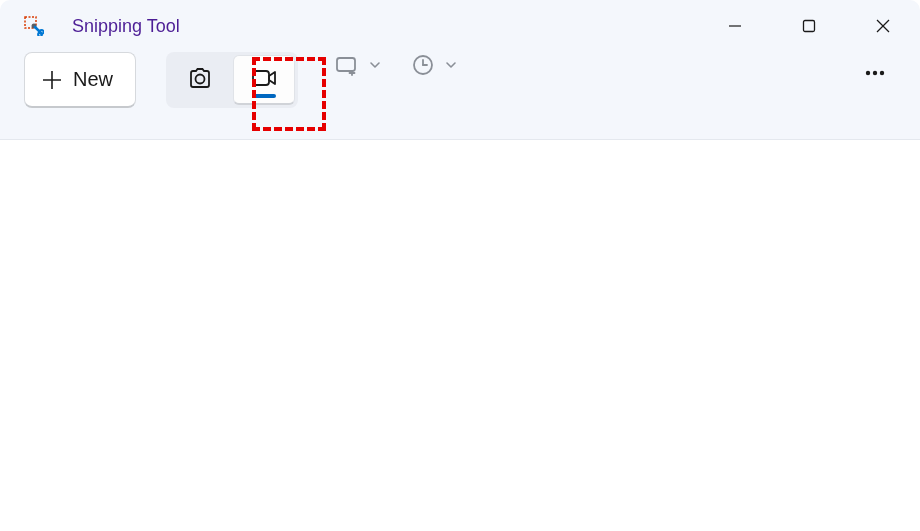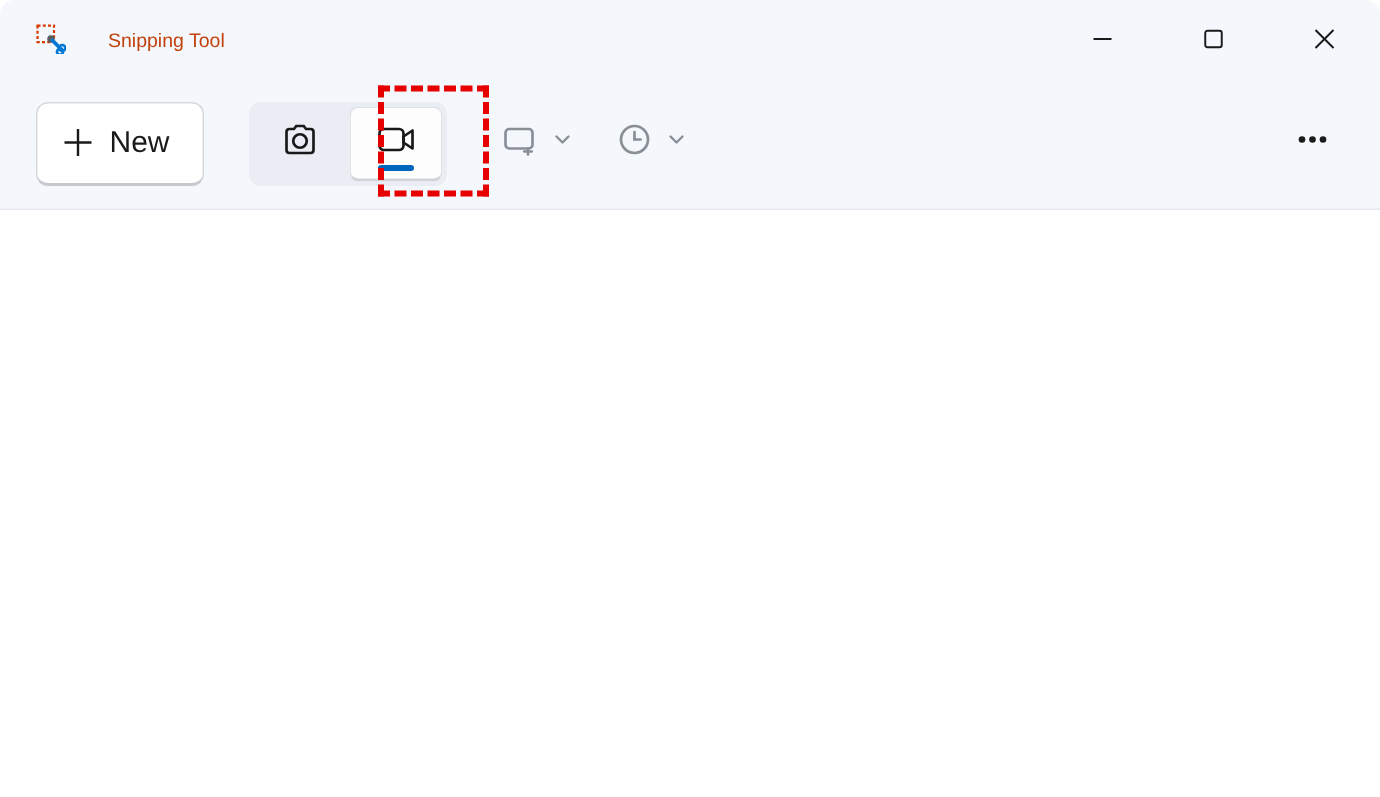--- a/index.html
+++ b/index.html
@@ -28,22 +28,22 @@
     .app-icon {
       width: 20px;
       height: 20px;
       margin-right: 28px;
       display: flex;
       align-items: center;
       justify-content: center;
     }
 
     .app-title {
-      font-size: 13px;
-      color: #c2410c;
+      font-size: 18px;
+      color: #4c1d95;
       flex: 1;
     }
 
     .window-controls {
       display: flex;
       height: 100%;
     }
 
     .window-control {
       width: 74px;
@@ -51,21 +51,21 @@
       display: flex;
       align-items: center;
       justify-content: center;
       color: #1a1a1a;
     }
 
     .toolbar {
       height: 88px;
       background: #f4f7fc;
       display: flex;
-      align-items: center;
+      align-items: flex-start;
       padding: 0 24px;
       border-bottom: 1px solid #e4e8ee;
       gap: 0;
     }
 
     .new-button {
       height: 56px;
       padding: 0 22px 0 16px;
       background: #ffffff;
       border: 1px solid #d6d9dd;

